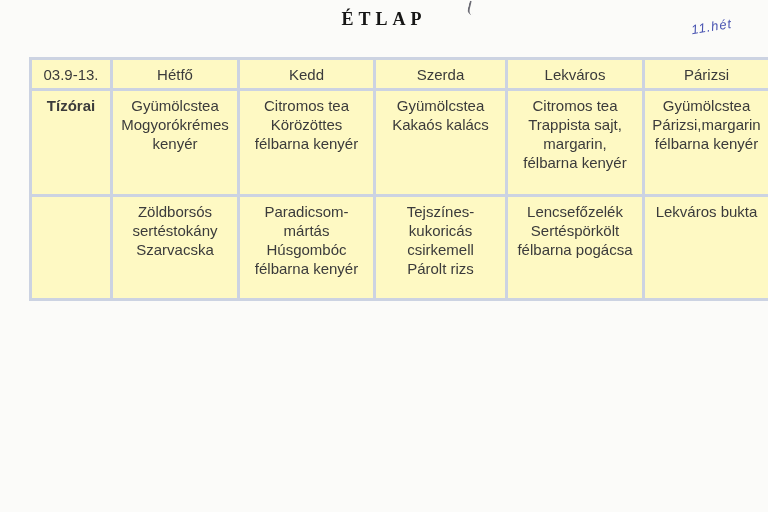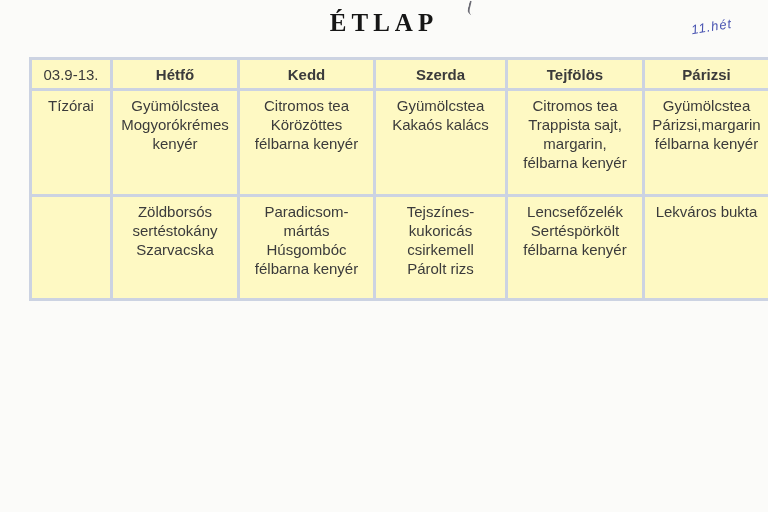--- a/index.html
+++ b/index.html
@@ -16,21 +16,21 @@
     width: 768px;
     height: 512px;
     background: #fbfbf9;
   }
   .title {
     margin: 0;
     padding-top: 9px;
     text-align: center;
     font-family: "Liberation Serif", serif;
     font-weight: bold;
-    font-size: 25px;
+    font-size: 18px;
     letter-spacing: 5px;
     color: #161616;
   }
   .pen-mark {
     position: absolute;
     left: 468px;
     top: 1px;
     width: 4px;
     height: 14px;
     border-left: 2px solid #6b6b74;
@@ -61,29 +61,29 @@
     color: #3b3b3b;
     font-size: 15px;
     line-height: 19px;
     text-align: center;
     padding: 2px 3px;
     overflow: hidden;
   }
   table.menu thead th {
     height: 24px;
     vertical-align: middle;
-    font-weight: bold;
+    font-weight: normal;
   }
   table.menu thead th.date {
     font-weight: normal;
   }
   table.menu tbody th {
     vertical-align: top;
     padding-top: 5px;
-    font-weight: normal;
+    font-weight: bold;
     margin-top: 32px;
   }
   table.menu tbody td {
     vertical-align: top;
     padding-top: 5px;
     white-space: pre-line;
   }
   tr.r1 { height: 106px; }
   tr.r2 { height: 85px; }
   tr.r3 { height: 104px; }
@@ -106,21 +106,21 @@
       <col style="width:132px">
       <col style="width:137px">
       <col style="width:126px">
     </colgroup>
     <thead>
       <tr>
         <th class="date">03.9-13.</th>
         <th>Hétfő</th>
         <th>Kedd</th>
         <th>Szerda</th>
-        <th>Tejfölös</th>
+        <th>Lekváros</th>
         <th>Párizsi</th>
       </tr>
     </thead>
     <tbody>
       <tr class="r1">
         <th>Tízórai</th>
         <td>Gyümölcstea
 Mogyorókrémes
 kenyér</td>
         <td>Citromos tea
@@ -144,19 +144,19 @@
         <td>Paradicsom-
 mártás
 Húsgombóc
 félbarna kenyér</td>
         <td>Tejszínes-
 kukoricás
 csirkemell
 Párolt rizs</td>
         <td>Lencsefőzelék
 Sertéspörkölt
-félbarna kenyér</td>
+félbarna pogácsa</td>
         <td>Lekváros bukta</td>
       </tr>
     </tbody>
   </table>
 
 </div>
 
 </body></html>

